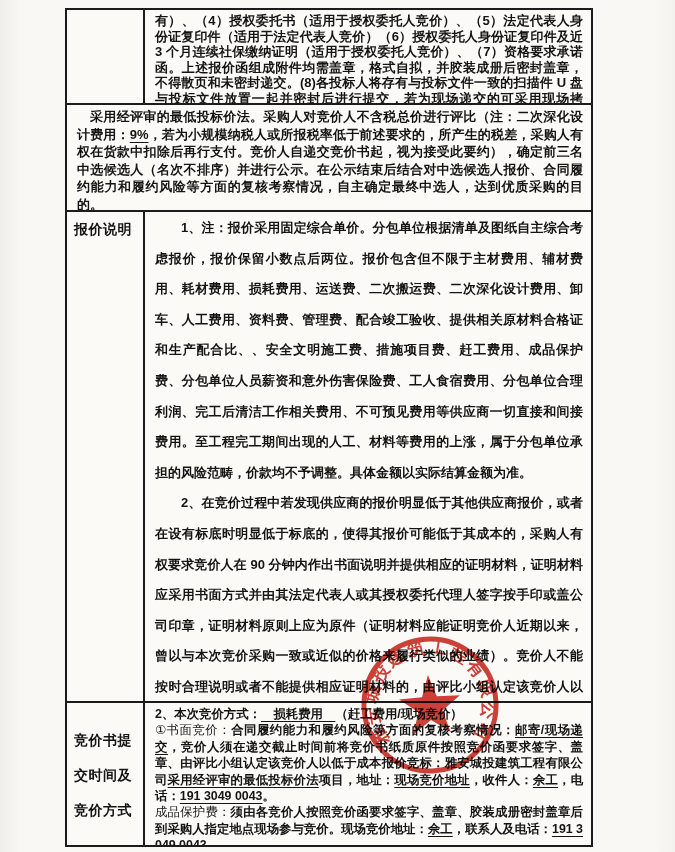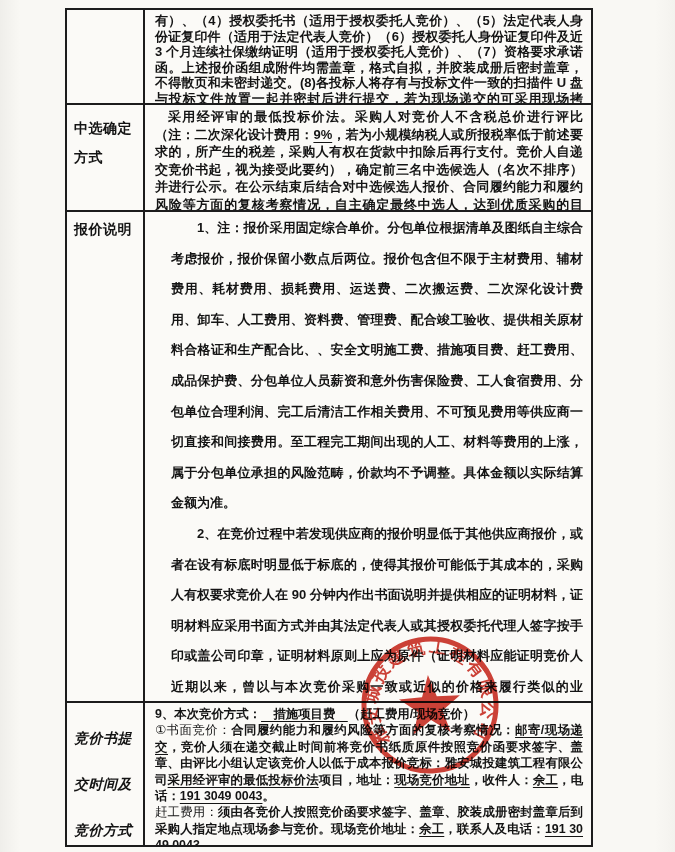--- a/index.html
+++ b/index.html
@@ -48,24 +48,24 @@
   .row-1 { height: 95px; }
   .row-1 .content-cell { font-size: 13px; line-height: 15.6px; padding-top: 3px; }
   .row-2 { height: 107px; }
   .row-2 .content-cell { font-size: 13px; line-height: 17.6px; padding-top: 3px; }
   .row-2 .label-cell { line-height: 29px; padding-top: 9px; }
   .row-3 { height: 491px; }
   .row-3 .content-cell { font-size: 13px; line-height: 30.6px; padding-top: 1px; }
   .row-3 .label-cell { padding-top: 9px; }
   .row-4 { height: 142px; }
   .row-4 .content-cell { font-size: 12.4px; line-height: 16.4px; padding-top: 3px; }
-  .row-4 .label-cell { line-height: 46px; padding-top: 12px; font-style: italic; }
+  .row-4 .label-cell { line-height: 35px; padding-top: 20px; }
   .ind-none  { text-indent: 0; }
   .ind-small { text-indent: 1em; }
-  .ind-large { text-indent: 2em; margin-left: 16px; }
+  .ind-large { text-indent: 2em; }
   .u { text-decoration: underline; text-decoration-thickness: 1px; text-underline-offset: 2.5px; }
   .b { font-weight: 400; }
   
   .seal {
     position: absolute;
     left: 356px;
     top: 631px;
     width: 148px;
     height: 148px;
     mix-blend-mode: multiply;
@@ -82,40 +82,39 @@
 <div class="doc-table">
 
   <div class="row row-1">
     <div class="label-cell"></div>
     <div class="content-cell">
         <p class="ind-none"><span>有）、（4）授权委托书（适用于授权委托人竞价）、（5）法定代表人身份证复印件（适用于法定代表人竞价）（6）授权委托人身份证复印件及近 3 个月连续社保缴纳证明（适用于授权委托人竞价）、（7）资格要求承诺函。上述报价函组成附件均需盖章，格式自拟，并胶装成册后密封盖章，不得散页和未密封递交。(8)各投标人将存有与投标文件一致的扫描件 U 盘与投标文件放置一起并密封后进行提交，若为现场递交的可采用现场拷贝。</span></p>
       </div>
   </div>
 
   <div class="row row-2">
-    <div class="label-cell">中选确定方式</div>
     <div class="content-cell">
         <p class="ind-small"><span>采用经评审的最低投标价法。采购人对竞价人不含税总价进行评比（注：二次深化设计费用：</span><span class="u">9%</span><span>，若为小规模纳税人或所报税率低于前述要求的，所产生的税差，采购人有权在货款中扣除后再行支付。竞价人自递交竞价书起，视为接受此要约），确定前三名中选候选人（名次不排序）并进行公示。在公示结束后结合对中选候选人报价、合同履约能力和履约风险等方面的复核考察情况，自主确定最终中选人，达到优质采购的目的。</span></p>
       </div>
   </div>
 
   <div class="row row-3">
     <div class="label-cell">报价说明</div>
     <div class="content-cell">
         <p class="ind-large"><span>1、注：报价采用固定综合单价。分包单位根据清单及图纸自主综合考虑报价，报价保留小数点后两位。报价包含但不限于主材费用、辅材费用、耗材费用、损耗费用、运送费、二次搬运费、二次深化设计费用、卸车、人工费用、资料费、管理费、配合竣工验收、提供相关原材料合格证和生产配合比、、安全文明施工费、措施项目费、赶工费用、成品保护费、分包单位人员薪资和意外伤害保险费、工人食宿费用、分包单位合理利润、完工后清洁工作相关费用、不可预见费用等供应商一切直接和间接费用。至工程完工期间出现的人工、材料等费用的上涨，属于分包单位承担的风险范畴，价款均不予调整。具体金额以实际结算金额为准。</span></p>
         <p class="ind-large"><span>2、在竞价过程中若发现供应商的报价明显低于其他供应商报价，或者在设有标底时明显低于标底的，使得其报价可能低于其成本的，采购人有权要求竞价人在 90 分钟内作出书面说明并提供相应的证明材料，证明材料应采用书面方式并由其法定代表人或其授权委托代理人签字按手印或盖公司印章，证明材料原则上应为原件（证明材料应能证明竞价人近期以来，曾以与本次竞价采购一致或近似的价格来履行类似的业绩）。竞价人不能按时合理说明或者不能提供相应证明材料的，由评比小组认定该竞价人以低于成本报价竞标，其报价作无效处理，并有权将该竞价人列入采购人黑名单。</span></p>
       </div>
   </div>
 
   <div class="row row-4">
     <div class="label-cell">竞价书提交时间及竞价方式</div>
     <div class="content-cell">
-        <p class="ind-none"><span>9、本次竞价方式：</span><span class="u">　措施项目费　</span><span>（赶工费用/现场竞价）</span></p>
+        <p class="ind-none"><span>2、本次竞价方式：</span><span class="u">　损耗费用　</span><span>（赶工费用/现场竞价）</span></p>
         <p class="ind-none"><span class="b">①书面竞价：</span><span>合同履约能力和履约风险等方面的复核考察情况：</span><span class="u">邮寄/现场递交</span><span>，竞价人须在递交截止时间前将竞价书纸质原件按照竞价函要求签字、盖章、由评比小组认定该竞价人以低于成本报价竞标：雅安城投建筑工程有限公司</span><span class="u">采用经评审的最低投标价法</span><span>项目，地址：</span><span class="u">现场竞价地址</span><span>，收件人：</span><span class="u">佘工</span><span>，电话：</span><span class="u">191 3049 0043</span><span>。</span></p>
-        <p class="ind-none"><span class="b">赶工费用：</span><span>须由各竞价人按照竞价函要求签字、盖章、胶装成册密封盖章后到采购人指定地点现场参与竞价。现场竞价地址：</span><span class="u">佘工</span><span>，联系人及电话：</span><span class="u">191 3049 0043</span></p>
+        <p class="ind-none"><span class="b">成品保护费：</span><span>须由各竞价人按照竞价函要求签字、盖章、胶装成册密封盖章后到采购人指定地点现场参与竞价。现场竞价地址：</span><span class="u">佘工</span><span>，联系人及电话：</span><span class="u">191 3049 0043</span></p>
       </div>
   </div>
 
 </div>
 
 <svg class="seal" viewBox="0 0 148 148" aria-hidden="true">
   <circle cx="74" cy="74" r="66" fill="none" stroke="#c9271c" stroke-width="5"></circle>
   <polygon fill="#c9271c" points="74,44 81.4,65.8 104.5,66.3 86.1,80.3 92.8,102.4 74,89 55.2,102.4 61.9,80.3 43.5,66.3 66.6,65.8"></polygon>
   <path id="sealArc" d="M 33.2,108.4 A 53,53 0 1 1 114.8,108.4" fill="none"></path>
   <text font-size="17.5" letter-spacing="2.5" fill="#c9271c" font-family="Liberation Sans, sans-serif" font-weight="700">

